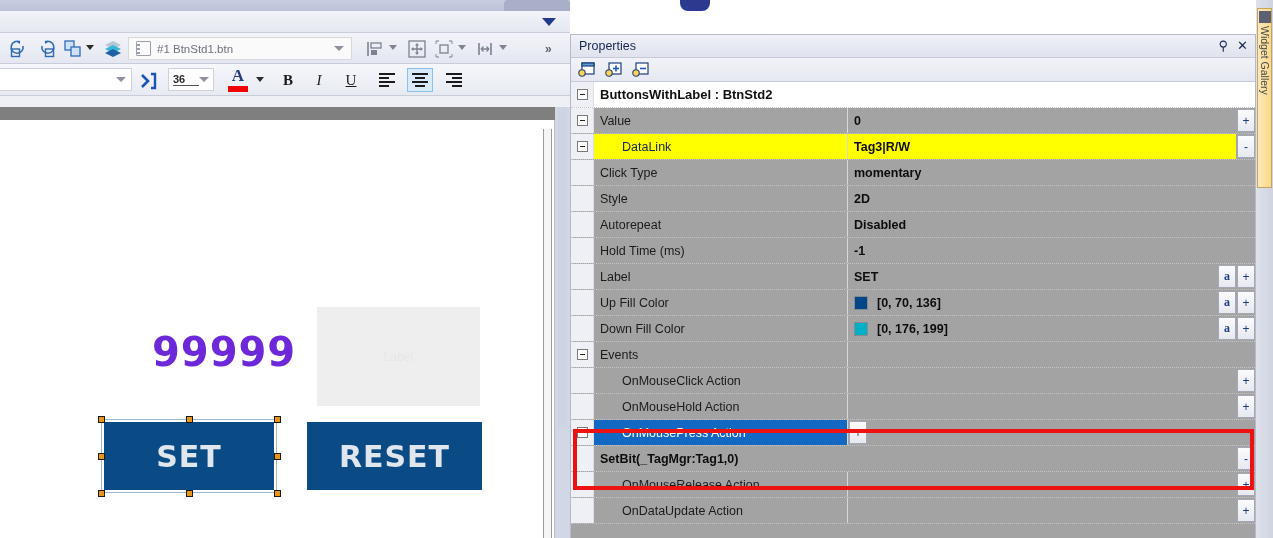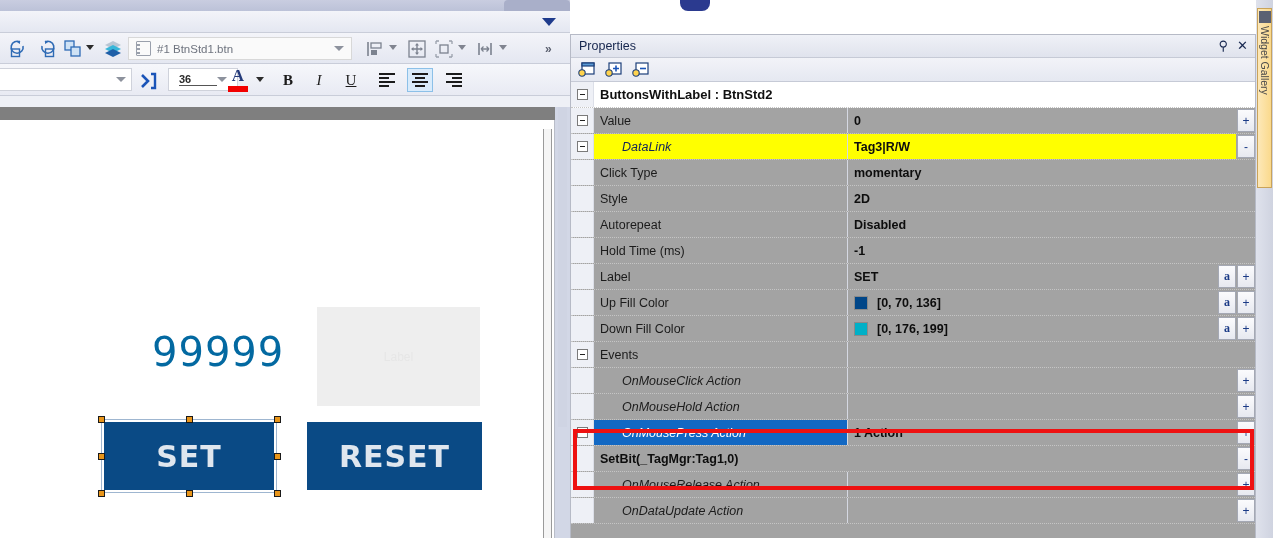--- a/index.html
+++ b/index.html
@@ -100,23 +100,23 @@
     background: #ffffff; border: 1px solid #cfd2db;
     display: flex; align-items: center; justify-content: flex-end; padding-right: 5px;
   }
   .font-select .dd {
     width: 0; height: 0;
     border-left: 5px solid transparent;
     border-right: 5px solid transparent;
     border-top: 5px solid #8d929d;
   }
   .size-select {
-    position: absolute; left: 168px; top: 4px; width: 70px; height: 23px;
+    position: absolute; left: 168px; top: 4px; width: 46px; height: 23px;
     background: #ffffff; border: 1px solid #cfd2db;
-    display: flex; align-items: center; padding: 0 10px;
+    display: flex; align-items: center; padding: 0 4px;
   }
   .size-select .v {
     font-size: 11px; font-weight: bold; color: #2b2b2b;
     border-bottom: 1px solid #555; line-height: 12px; flex: 1 1 auto;
   }
   .size-select .dd {
     width: 0; height: 0; flex: 0 0 auto;
     border-left: 5px solid transparent;
     border-right: 5px solid transparent;
     border-top: 5px solid #8d929d;
@@ -171,21 +171,21 @@
     position: absolute; left: 3px; top: 0px; width: 9px; height: 320px;
     background: #cfd4e3;
   }
   .inner-scroll {
     position: absolute; left: 543px; top: 22px; width: 9px; height: 416px;
     background: #f5f5f5; border-left: 1px solid #9a9a9a; border-right: 1px solid #9a9a9a;
   }
 
   .num-display {
     position: absolute; left: 152px; top: 209px;
-    font-size: 40px; font-weight: normal; color: #0369a1;
+    font-size: 40px; font-weight: bold; color: #6d28d9;
     letter-spacing: 1px;
     font-family: "DejaVu Sans", sans-serif;
   }
   .label-box {
     position: absolute; left: 317px; top: 187px; width: 163px; height: 99px;
     background: #eeeeee;
     display: flex; align-items: center; justify-content: center;
   }
   .label-box span { font-size: 12px; color: #e6e6e6; }
 
@@ -272,21 +272,21 @@
     width: 18px; border: 1px solid #a4a8b4;
     background: linear-gradient(#fbfbfd, #e7e9f0);
     font-size: 12px; color: #1a3a86;
     display: flex; align-items: center; justify-content: center;
     margin: 1px 0 1px 1px;
   }
   .minibtn.a { font-weight: bold; font-family: "Liberation Serif", serif; }
 
   .row.header .namecell { font-weight: bold; font-size: 13px; color: #101010; border-right: none; flex: 0 0 auto; }
   .row.header { background: #ffffff; }
-  .row.indent1 .namecell { padding-left: 28px; font-style: italic; }
+  .row.indent1 .namecell { padding-left: 28px; }
   .row.indent2 .namecell { padding-left: 52px; }
 
   .row.hl-yellow .namecell, .row.hl-yellow .valcell { background: #ffff00; }
   .row.hl-yellow .namecell { color: #12235a; font-weight: normal; }
   .row.hl-blue .namecell { background: #1268c3; color: #ffffff; }
 
   .redbox {
     position: absolute; left: 2px; top: 347px; width: 681px; height: 61px;
     border: 4px solid #ee1111; pointer-events: none; z-index: 5;
   }
@@ -638,23 +638,20 @@
           </div>
           <div class="btncell">
             <div class="minibtn">+</div>
           </div>
         </div>
         <div class="row indent1 hl-blue">
           <div class="gut">
             <div class="expander"></div>
           </div>
           <div class="namecell">OnMousePress Action</div>
-          <div class="valcell">
-            <span>1 Action</span>
-          </div>
           <div class="btncell">
             <div class="minibtn">+</div>
           </div>
         </div>
         <div class="row indent2">
           <div class="gut"></div>
           <div class="valcell">
             <span>SetBit(_TagMgr:Tag1,0)</span>
           </div>
           <div class="btncell">

